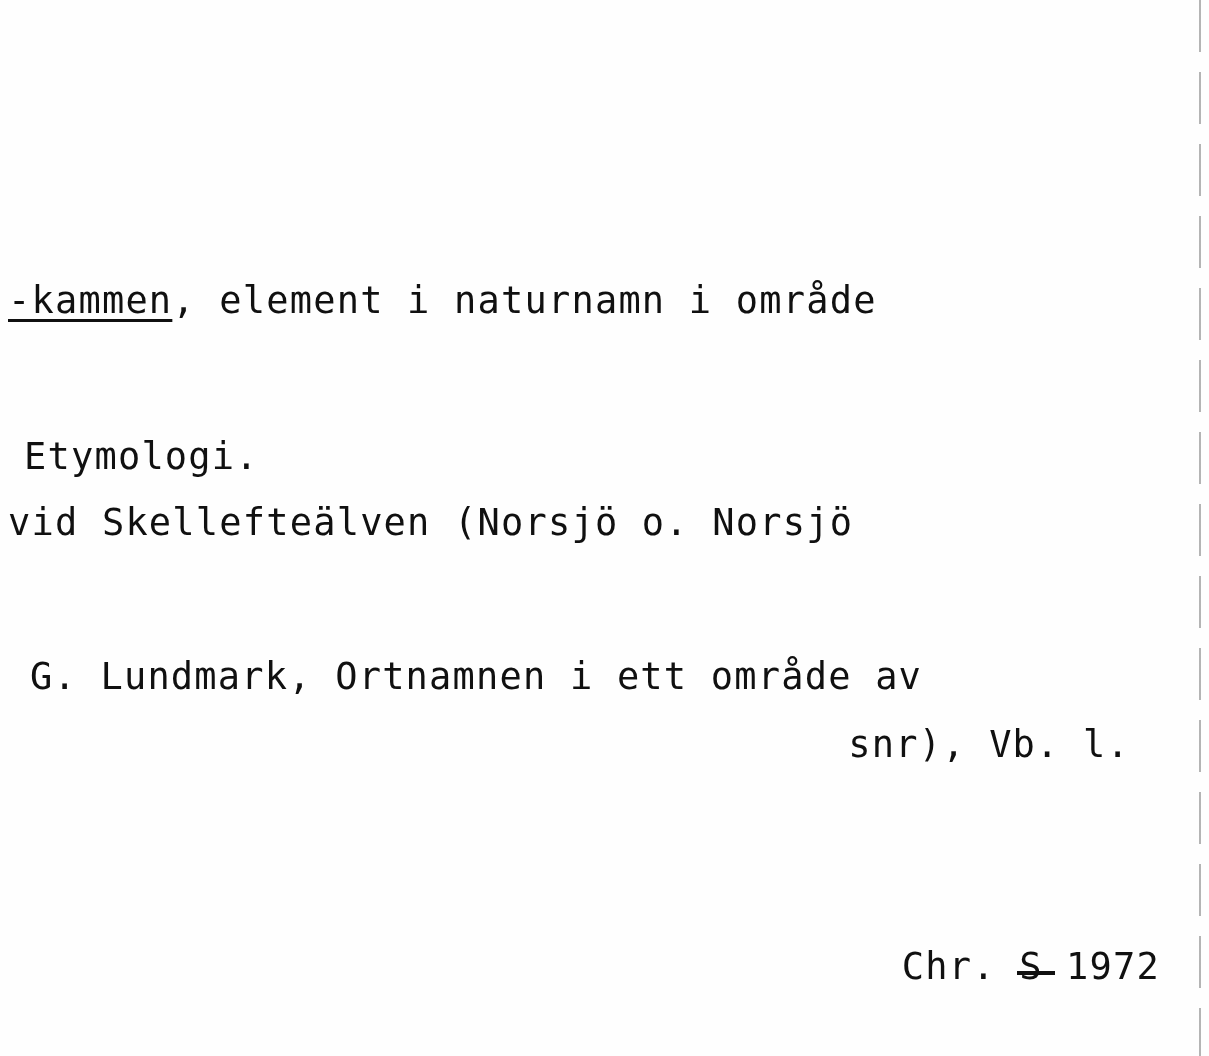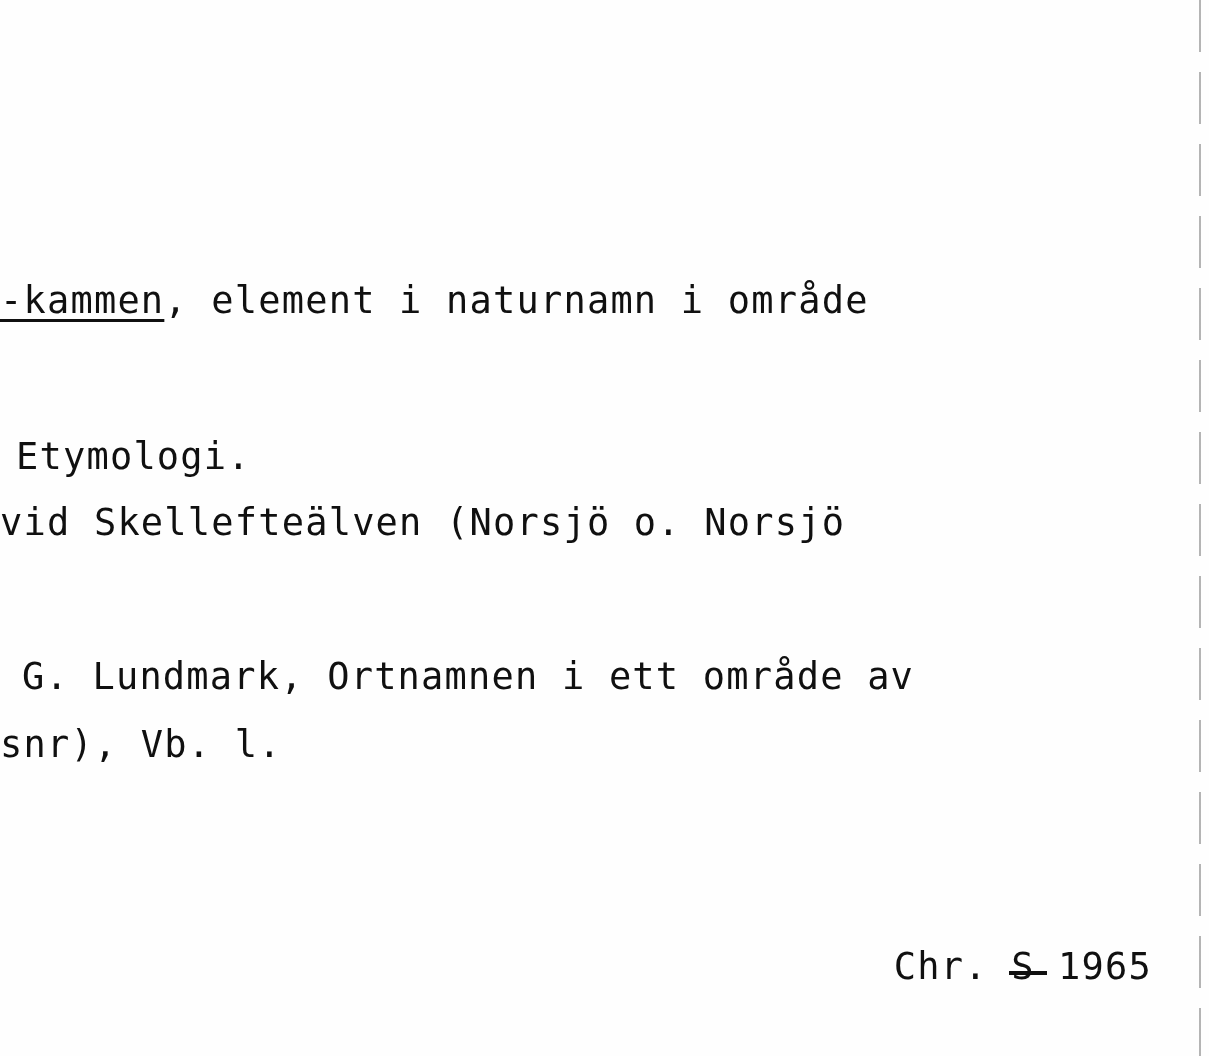--- a/index.html
+++ b/index.html
@@ -40,34 +40,36 @@
   }
 
   .typed {
     position: absolute;
     font-family: "DejaVu Sans Mono", "Liberation Mono", monospace;
     font-size: 37px;
     line-height: 74px;
     letter-spacing: 1.2px;
     white-space: pre;
     color: #101010;
+    margin-left: 8px;
   }
 
   
   #headword-block { left: 0px; top: 116px; width: 1180px; }
   #headword-block .line { display: block; height: 74px; }
 
   .headword {
     text-decoration: underline;
     text-underline-offset: 6px;
     text-decoration-thickness: 3px;
   }
 
   .line-indent-right {
     display: block;
+    text-align: right;
     padding-right: 58px;
     height: 74px;
   }
 
   #etymology-heading {
     left: 16px;
     top: 420px;
   }
 
   #etymology-body {
@@ -113,15 +115,15 @@
   </div>
 
   <div id="etymology-heading" class="typed">Etymologi.</div>
 
   <div id="etymology-body" class="typed">
     <span class="line">G. Lundmark, Ortnamnen i ett område av</span>
     
     
   </div>
 
-  <div id="signature" class="typed"><span>Chr. </span><span class="struck">S</span><span> 1965</span></div>
+  <div id="signature" class="typed"><span>Chr. </span><span class="struck">S</span><span> 1972</span></div>
 
 </div>
 
 </body></html>

